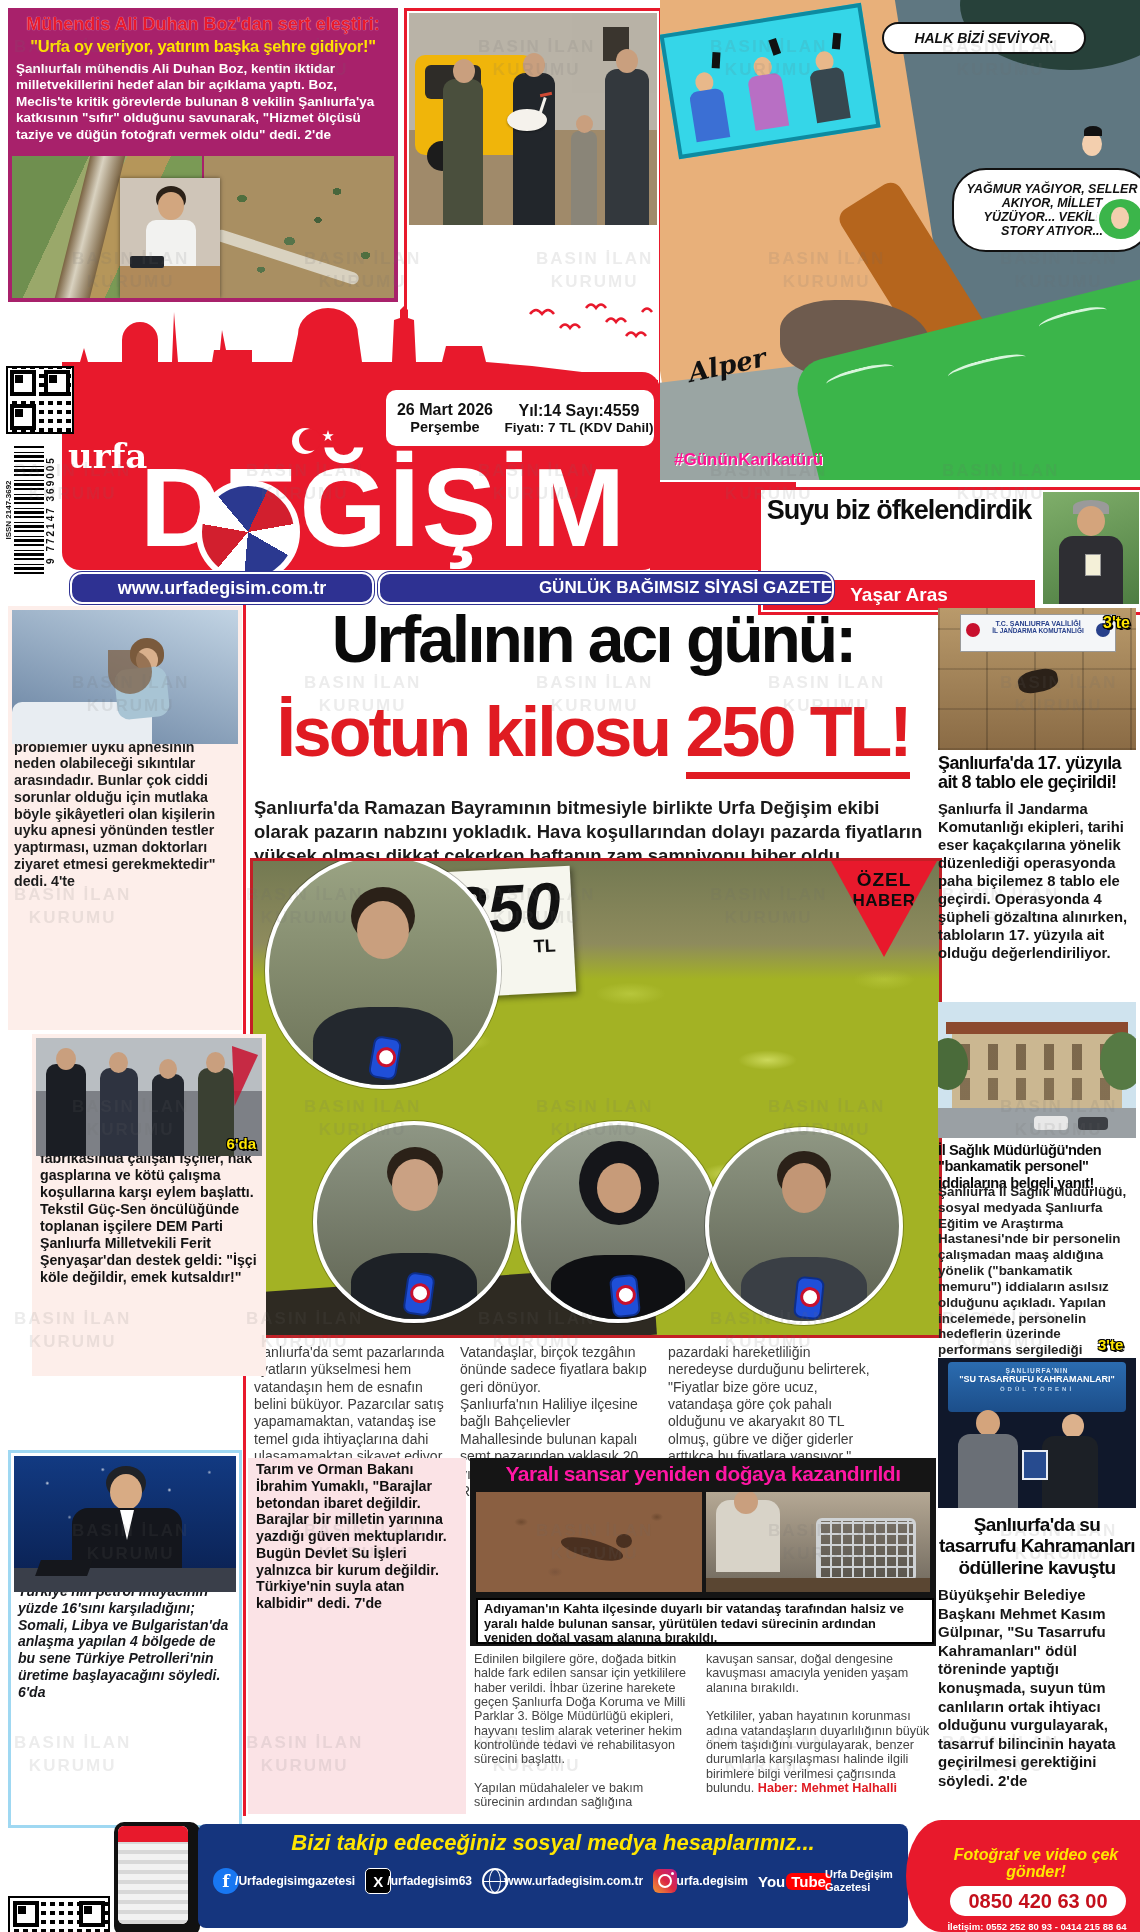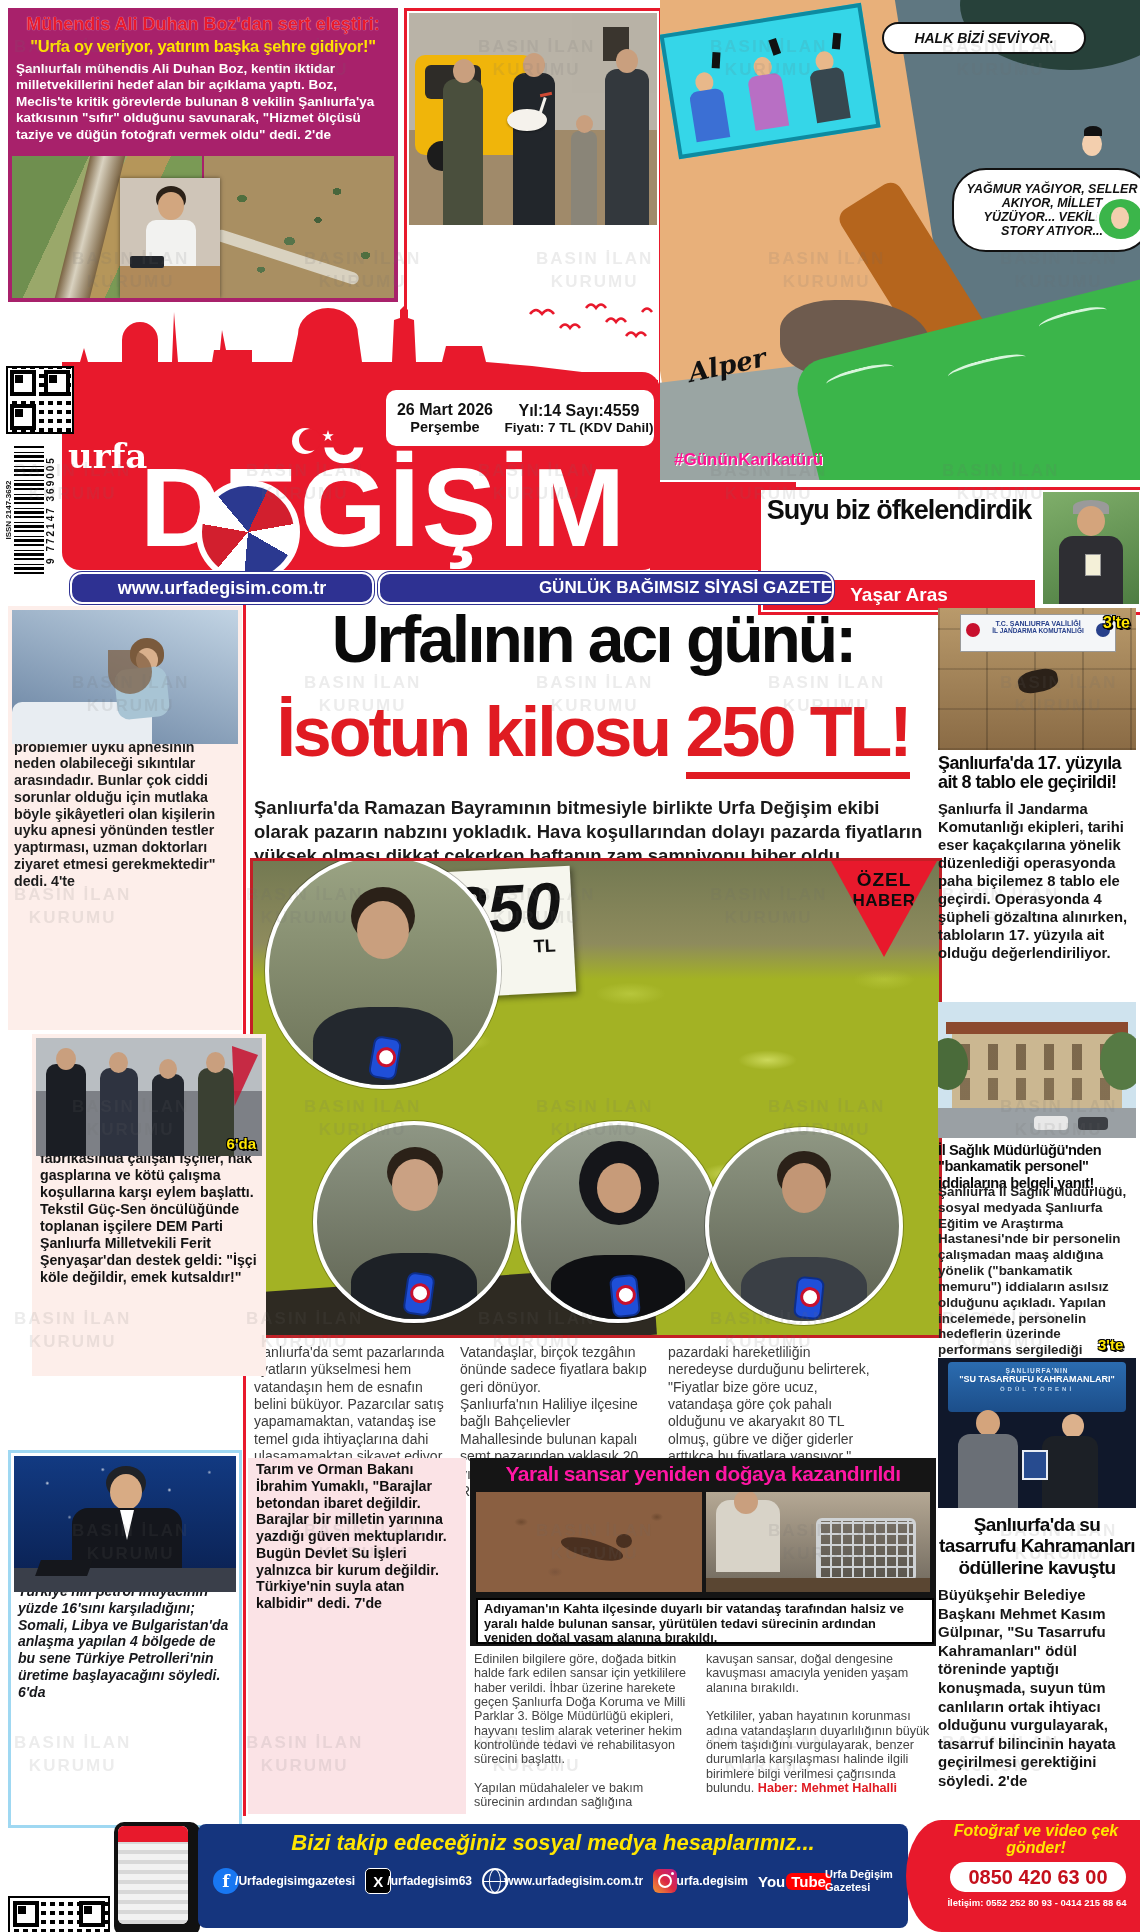--- a/index.html
+++ b/index.html
@@ -408,21 +408,21 @@
         <span style="background:#f00;color:#fff;font-weight:900;font-size:15px;border-radius:6px;padding:0 5px;margin-left:1px;">Tube</span>
       </span>
       <span style="color:#fff;font-weight:700;font-size:11px;line-height:1.15;margin-left:-16px;text-align:left;">
         <span style="display:block;">Urfa Değişim</span>
         <span style="display:block;">Gazetesi</span>
       </span>
     </div>
   </div>
 
   <div class="abs" style="left:906px;top:1820px;width:234px;height:112px;background:#e8192c;border-radius:70px 0 0 70px / 110px 0 0 110px;">
-    <div style="color:#ffe600;font-weight:900;font-style:italic;font-size:16px;line-height:1.08;text-align:center;padding:2px 8px 2px 34px;">Fotoğraf ve video çek gönder!</div>
+    <div style="color:#ffe600;font-weight:900;font-style:italic;font-size:16px;line-height:1.08;text-align:center;padding:26px 8px 2px 34px;">Fotoğraf ve video çek gönder!</div>
     <div style="margin:3px 0 0 44px;width:176px;height:30px;background:#fff;border-radius:16px;color:#c4101c;
                 font-weight:900;font-size:20px;text-align:center;line-height:30px;">0850 420 63 00</div>
     <div style="color:#fff;font-weight:700;font-size:9.5px;text-align:center;padding:5px 0 0 28px;">İletişim: 0552 252 80 93 - 0414 215 88 64</div>
   </div>
 
   <div id="wm-layer">
       <div class="wm" style="left: 14px; top: 36px;">BASIN İLAN
 KURUMU</div>
       <div class="wm" style="left: 246px; top: 36px;">BASIN İLAN
 KURUMU</div>

